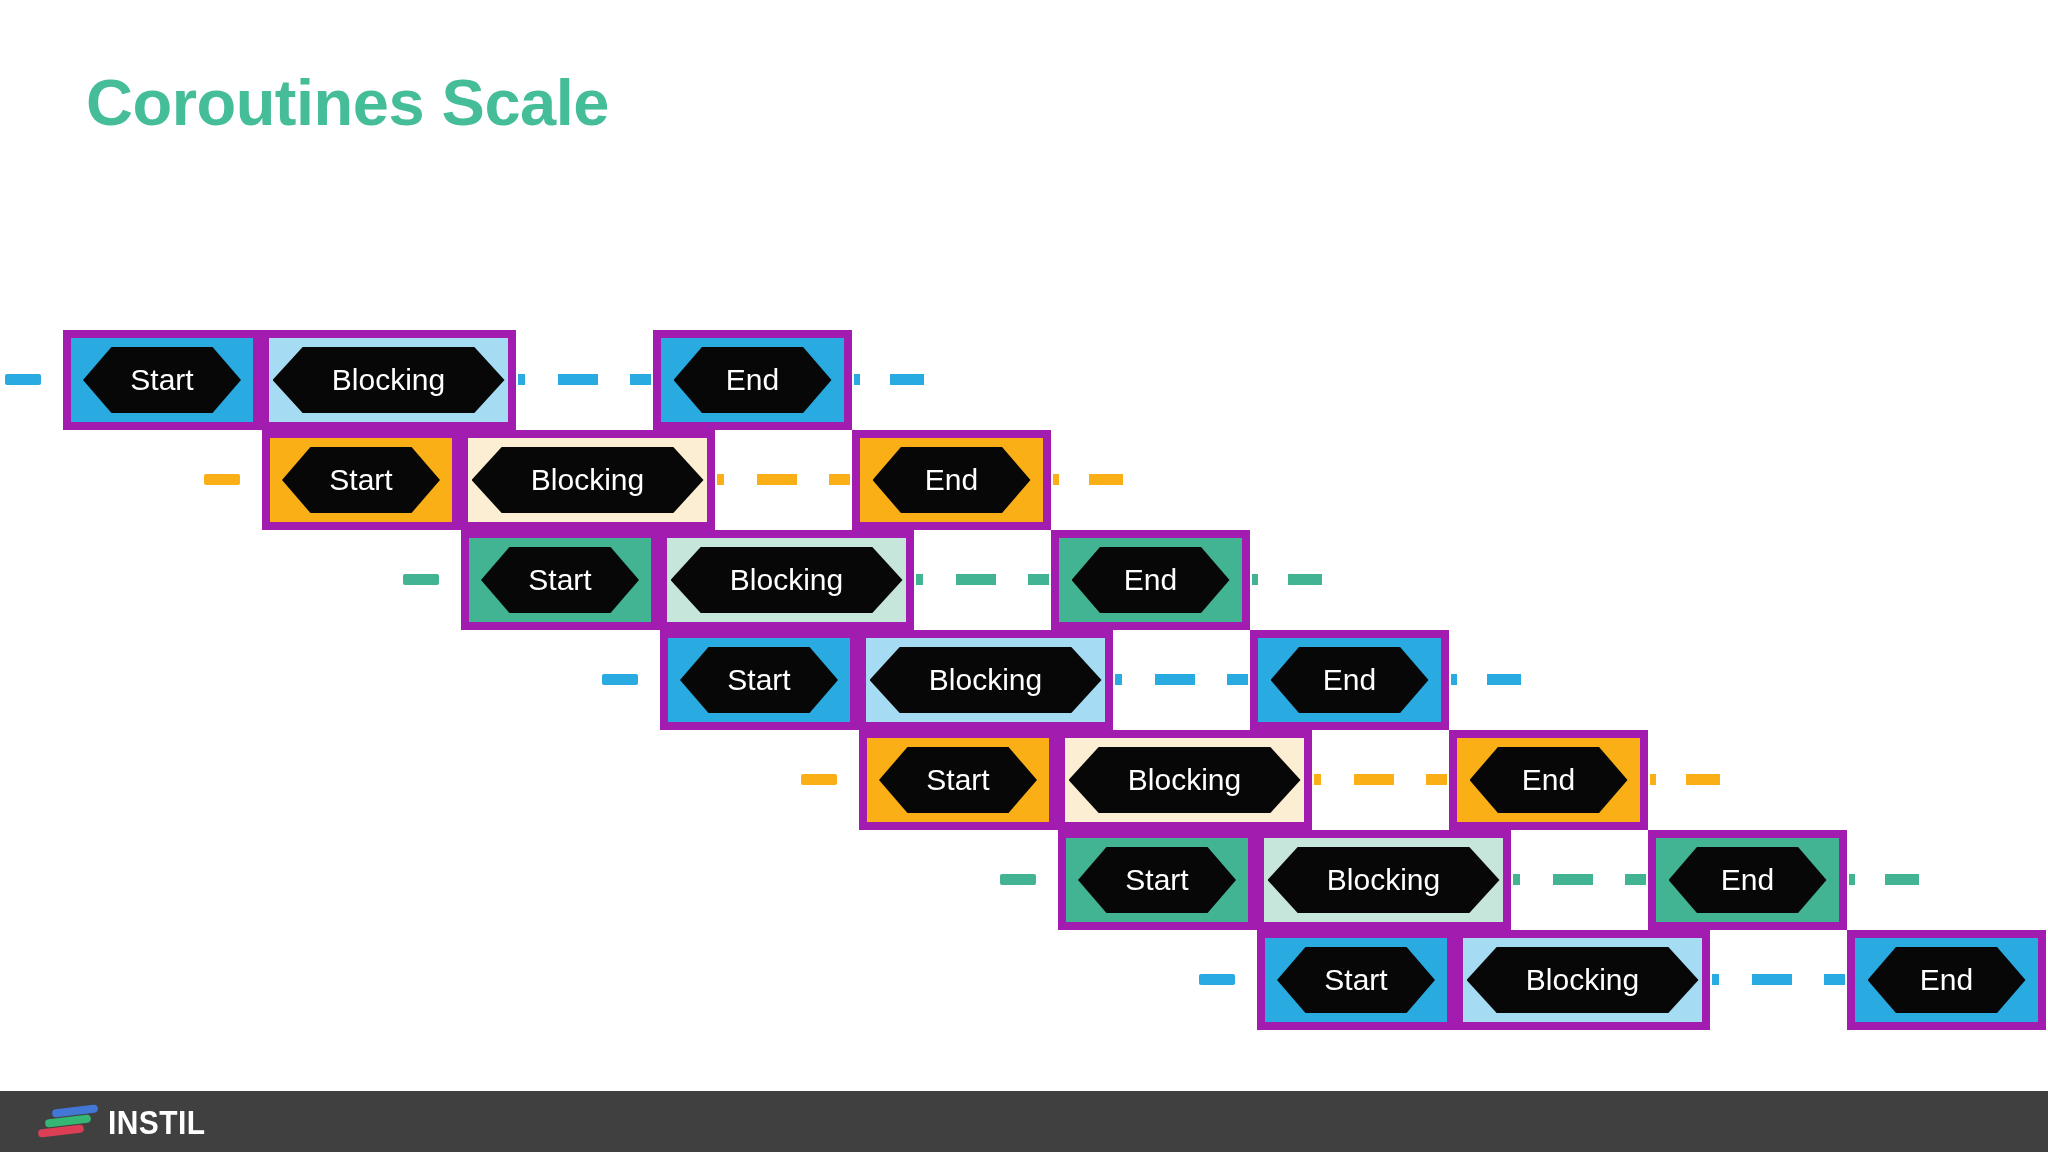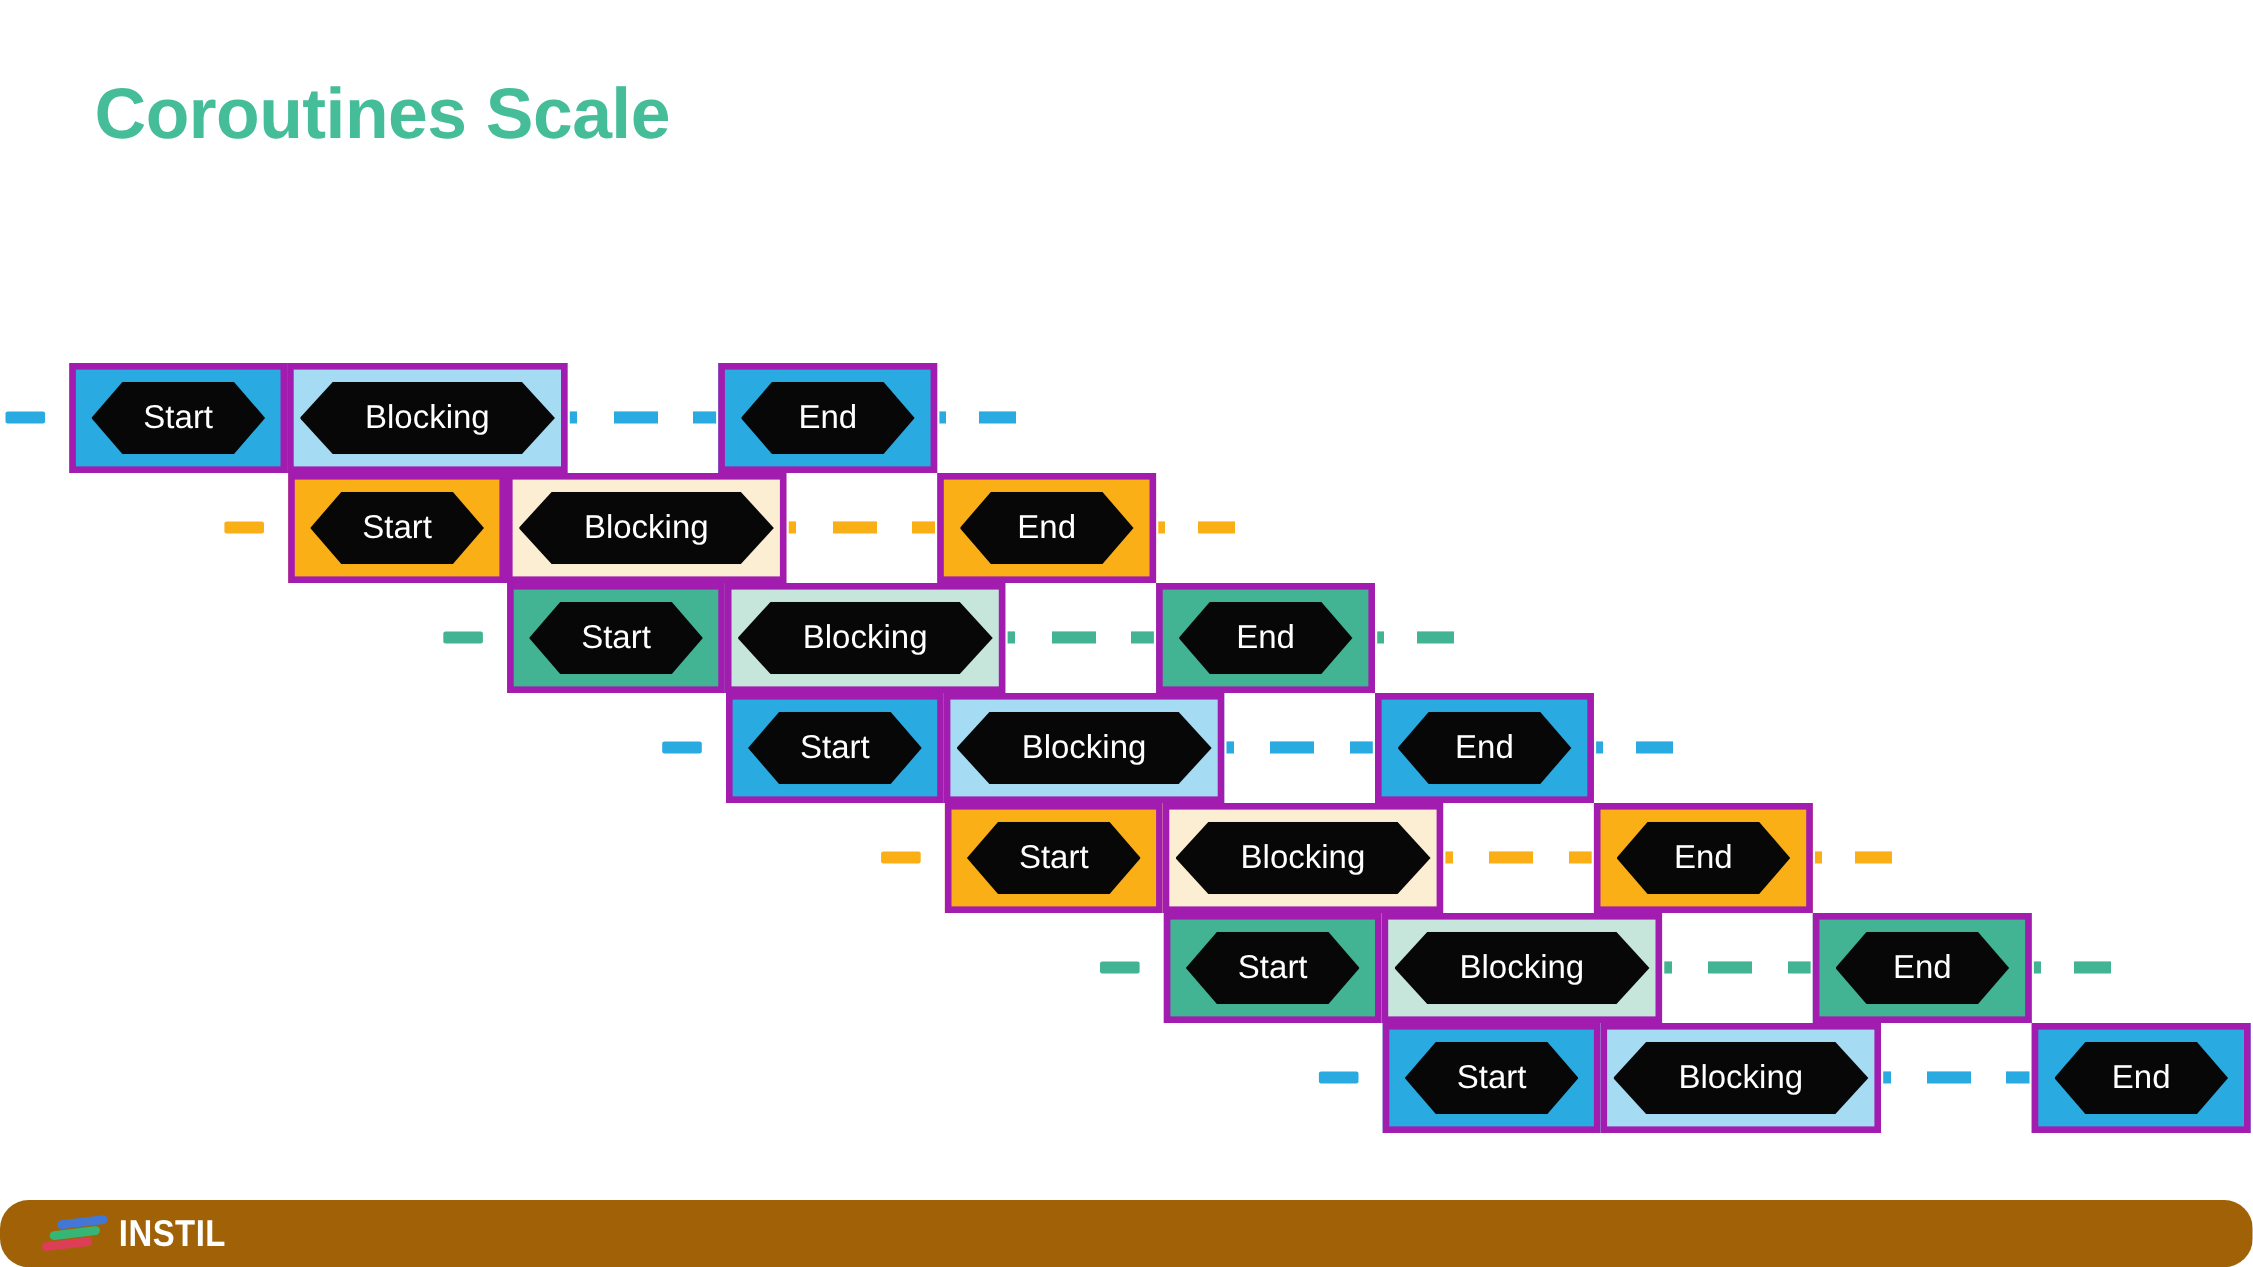--- a/index.html
+++ b/index.html
@@ -9,21 +9,21 @@
   }
   .title{
     position:absolute;left:86px;top:26px;font-size:65px;line-height:1;
     font-weight:bold;letter-spacing:-0.5px;
   }
   
   #diagram{position:absolute;left:0;top:0;width:100%;height:100%;}
   .row{position:absolute;width:880px;height:100px;}
   .box{
     position:absolute;top:0;height:100px;box-sizing:border-box;
-    border:6px solid #a21caf;display:flex;align-items:center;justify-content:center;
+    border:8px solid #a21caf;display:flex;align-items:center;justify-content:center;
   }
   .b-start{left:0;width:198px;}
   .b-blocking{left:198px;width:255px;}
   .b-end{left:590px;width:199px;}
   .hex{
     background:#070707;color:#ffffff;display:flex;align-items:center;
     justify-content:center;font-size:30px;line-height:1;
   }
   .hex-se{width:158px;height:66px;clip-path:polygon(0 50%,18% 0,82% 0,100% 50%,82% 100%,18% 100%);}
   .hex-b{width:232px;height:66px;clip-path:polygon(0 50%,13% 0,87% 0,100% 50%,87% 100%,13% 100%);}
@@ -184,21 +184,21 @@
           </div>
         </div>
         <span class="gap-line" style="background:linear-gradient(90deg,#29abe2 0 7px,transparent 7px 40px,#29abe2 40px 80px,transparent 80px 112px,#29abe2 112px 133px)"></span>
         <div class="box b-end" style="background:#29abe2">
           <div class="hex hex-se">
             <span>End</span>
           </div>
         </div>
       </div>
     </div>
-  <div class="footer" style="background: #a16207; border-radius: 26px;">
+  <div class="footer" style="background: #404040;">
     <div class="logo">
       <span class="bar bar-1" style="background: rgb(67, 119, 214);"></span>
       <span class="bar bar-2" style="background: rgb(54, 182, 116);"></span>
       <span class="bar bar-3" style="background: rgb(220, 62, 86);"></span>
     </div>
     <span class="brand">INSTIL</span>
   </div>
 </div>
 
 </body></html>

